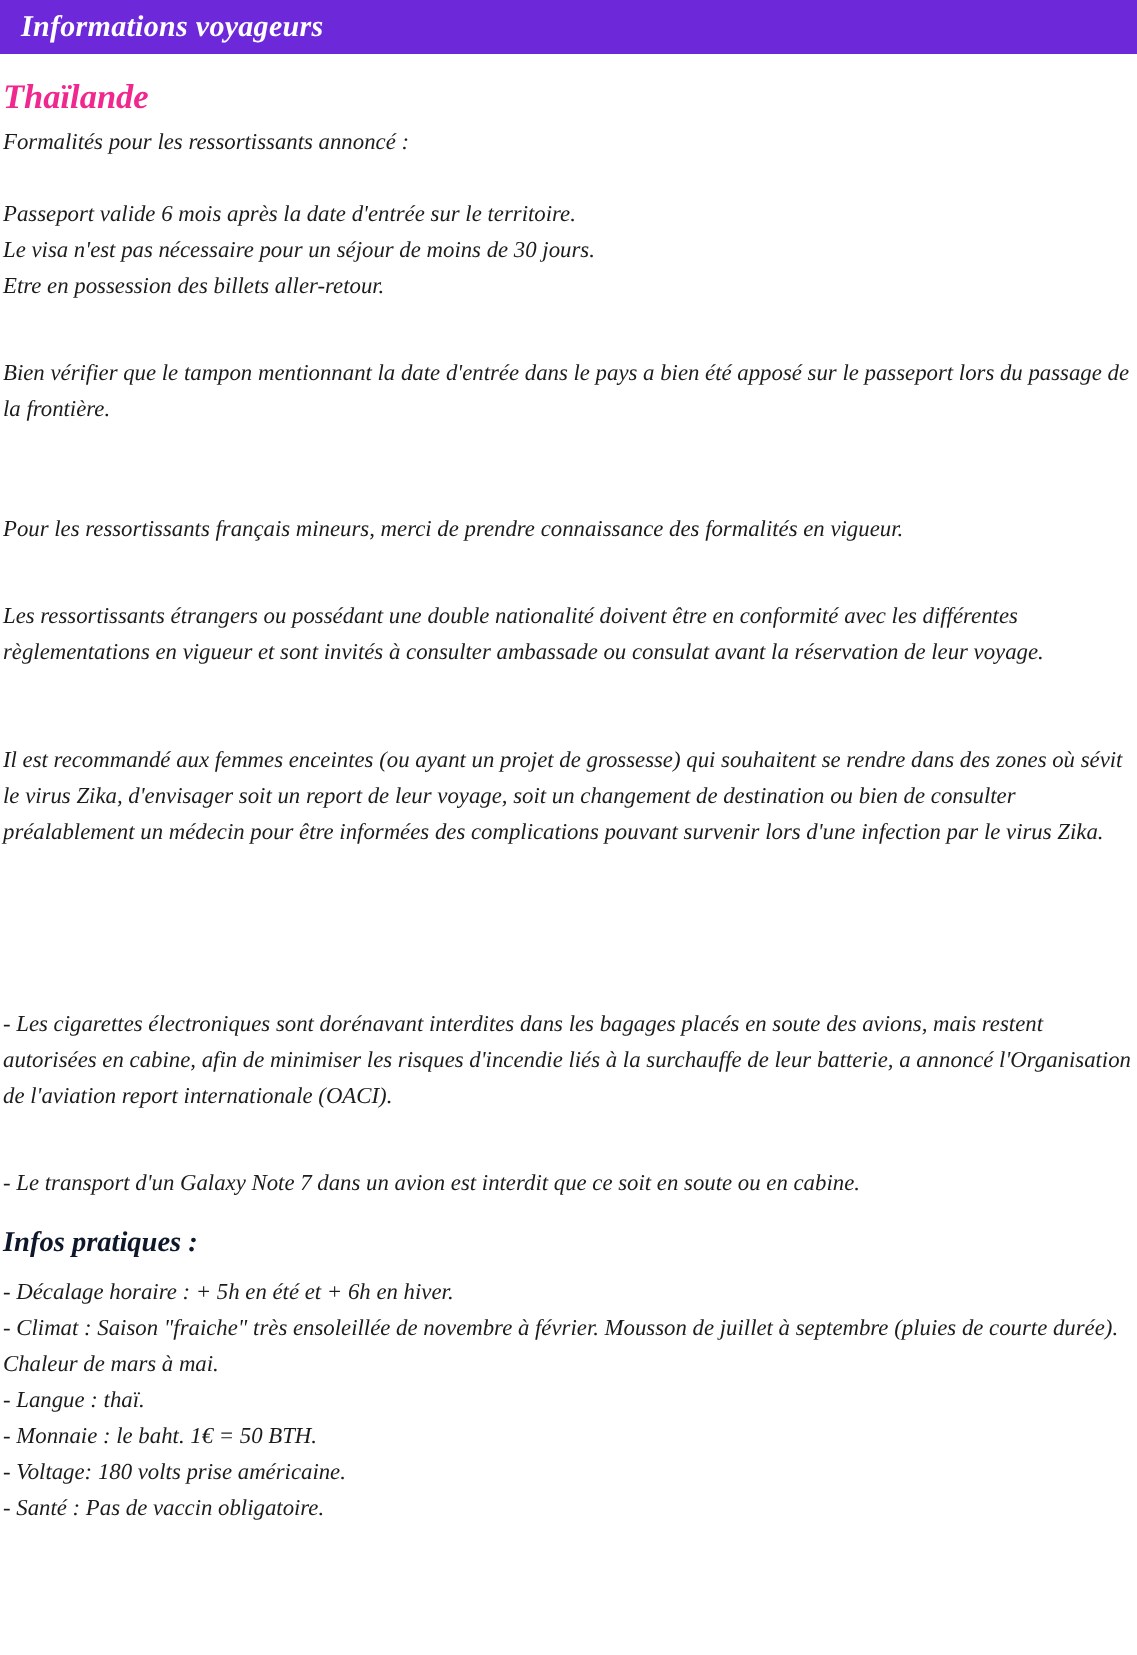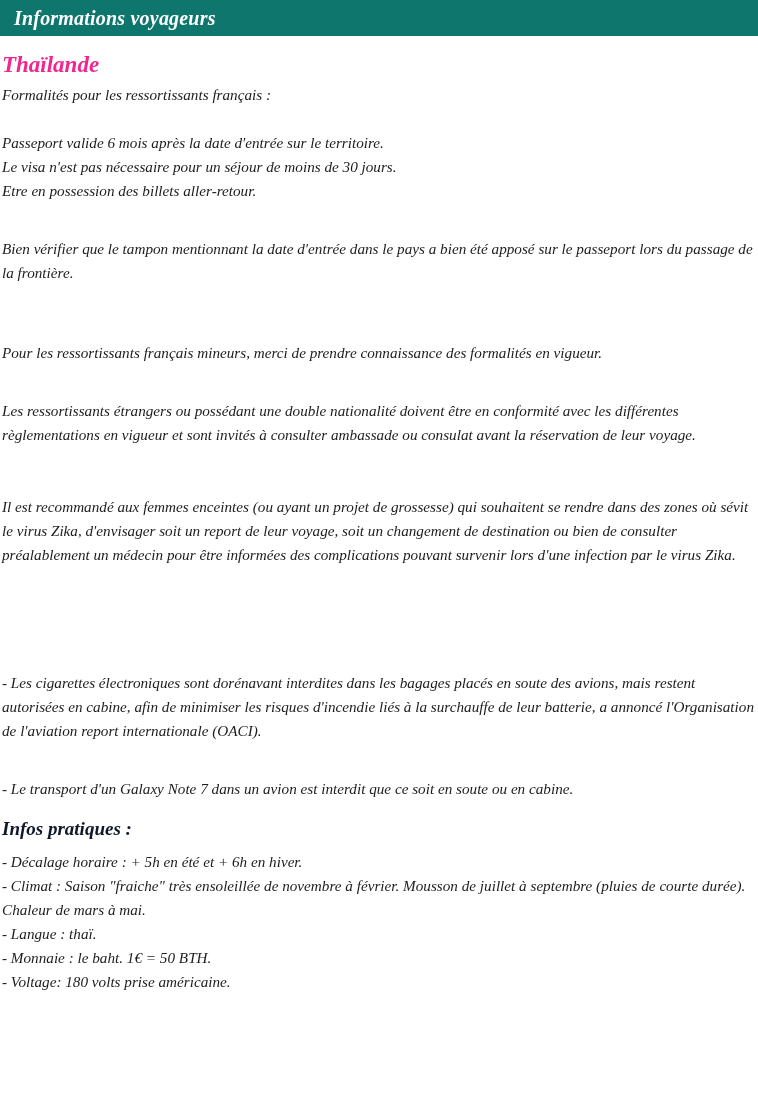--- a/index.html
+++ b/index.html
@@ -11,21 +11,21 @@
     width: 758px;
     min-height: 1103px;
     font-family: "Liberation Serif", serif;
     color: #1a1a1a;
   }
   .page {
     width: 758px;
     position: relative;
   }
   .header-bar {
-    background: #0f766e;
+    background: #6d28d9;
     height: 36px;
     display: flex;
     align-items: center;
     padding: 0 0 0 14px;
   }
   .header-title {
     color: #ffffff;
     font-family: "Liberation Serif", serif;
     font-style: italic;
     font-weight: bold;
@@ -73,21 +73,21 @@
 <div class="page">
 
   <div class="header-bar">
     <span class="header-title">Informations voyageurs</span>
   </div>
 
   <div class="content">
 
     <h1 class="country">Thaïlande</h1>
 
-    <p class="para">Formalités pour les ressortissants français :</p>
+    <p class="para">Formalités pour les ressortissants annoncé :</p>
 
     <div class="gap-sm"></div>
 
     <div class="tight">
       <p class="para">Passeport valide 6 mois après la date d'entrée sur le territoire.</p>
       <p class="para">Le visa n'est pas nécessaire pour un séjour de moins de 30 jours.</p>
       <p class="para">Etre en possession des billets aller-retour.</p>
     </div>
 
     <div class="gap-md"></div>
@@ -118,16 +118,17 @@
     <p class="para">- Le transport d'un Galaxy Note 7 dans un avion est interdit que ce soit en soute ou en cabine.</p>
 
     <h2 class="section">Infos pratiques :</h2>
 
     <div class="tight">
       <p class="para">- Décalage horaire :  + 5h en été et + 6h en hiver.</p>
       <p class="para">- Climat : Saison "fraiche" très ensoleillée de novembre à février. Mousson de juillet à septembre (pluies de courte durée). Chaleur de mars à mai.</p>
       <p class="para">- Langue : thaï.</p>
       <p class="para">- Monnaie : le baht. 1€ = 50 BTH.</p>
       <p class="para">- Voltage: 180 volts prise américaine.</p>
+      <p class="para">- Santé : Pas de vaccin obligatoire.</p>
     </div>
 
   </div>
 </div>
 
 </body></html>

